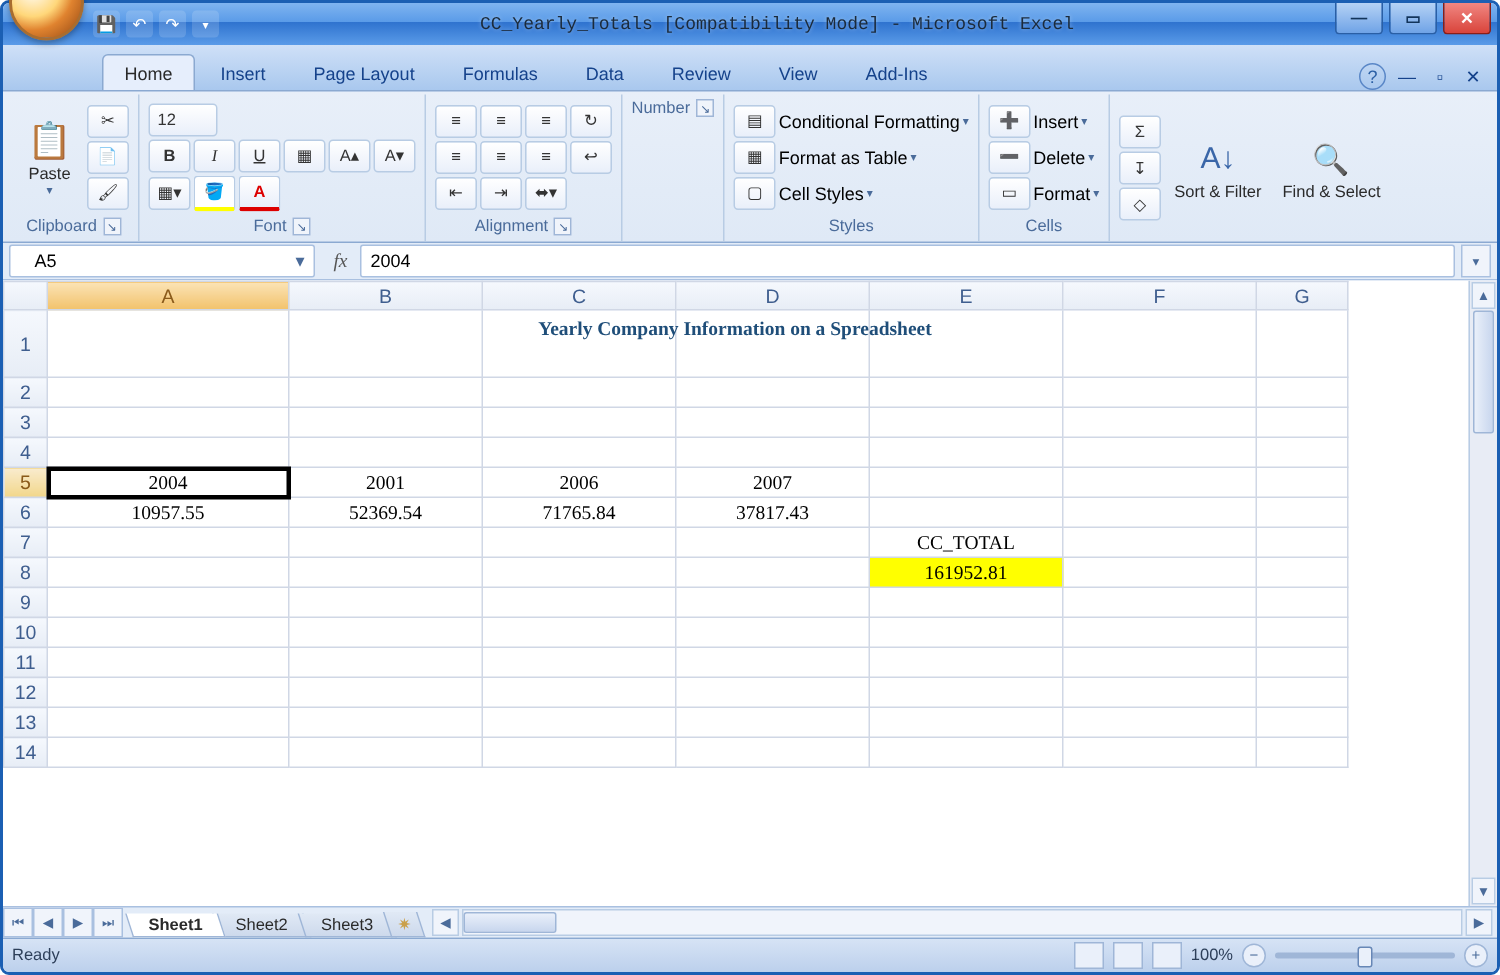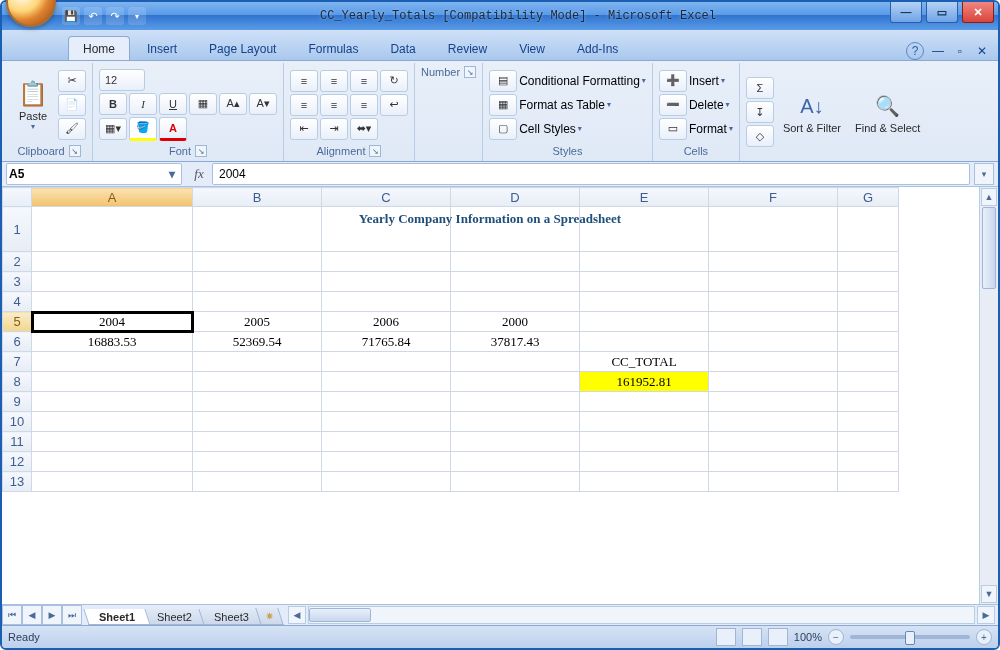--- a/index.html
+++ b/index.html
@@ -235,25 +235,24 @@
     align-items: center;
   }
   .namebox {
     width: 170px;
     height: 20px;
     margin: 0 4px;
     background: #fff;
     border: 1px solid #a9c0e0;
     display: flex;
     align-items: center;
-    padding: 0 2px;
+    padding: 0 16px;
     font-size: 12px;
     border-radius: 2px;
     position: relative;
-    font-weight: bold;
   }
   .namebox::after {
     content: "▾";
     position: absolute;
     right: 6px;
     color: #4a6b9a;
   }
   .fxlabel {
     width: 26px;
     font-style: italic;
@@ -751,30 +750,30 @@
                 <td></td>
                 <td></td>
                 <td></td>
                 <td></td>
                 <td></td>
                 <td></td>
               </tr>
           <tr>
             <th class="rowhdr sel-rowhdr">5</th>
             <td class="sel-cell">2004</td>
-            <td>2005</td>
+            <td>2001</td>
             <td>2006</td>
-            <td>2000</td>
+            <td>2007</td>
             <td></td>
                 <td></td>
                 <td></td>
           </tr>
           <tr>
             <th class="rowhdr">6</th>
-            <td>16883.53</td>
+            <td>10957.55</td>
             <td>52369.54</td>
             <td>71765.84</td>
             <td>37817.43</td>
             <td></td>
                 <td></td>
                 <td></td>
           </tr>
           <tr>
             <th class="rowhdr">7</th>
             <td></td>
@@ -830,20 +829,30 @@
                 <td></td>
                 <td></td>
                 <td></td>
                 <td></td>
                 <td></td>
                 <td></td>
                 <td></td>
               </tr>
           <tr>
                 <th class="rowhdr">13</th>
+                <td></td>
+                <td></td>
+                <td></td>
+                <td></td>
+                <td></td>
+                <td></td>
+                <td></td>
+              </tr>
+          <tr>
+                <th class="rowhdr">14</th>
                 <td></td>
                 <td></td>
                 <td></td>
                 <td></td>
                 <td></td>
                 <td></td>
                 <td></td>
               </tr>
         </tbody>
           </table>

